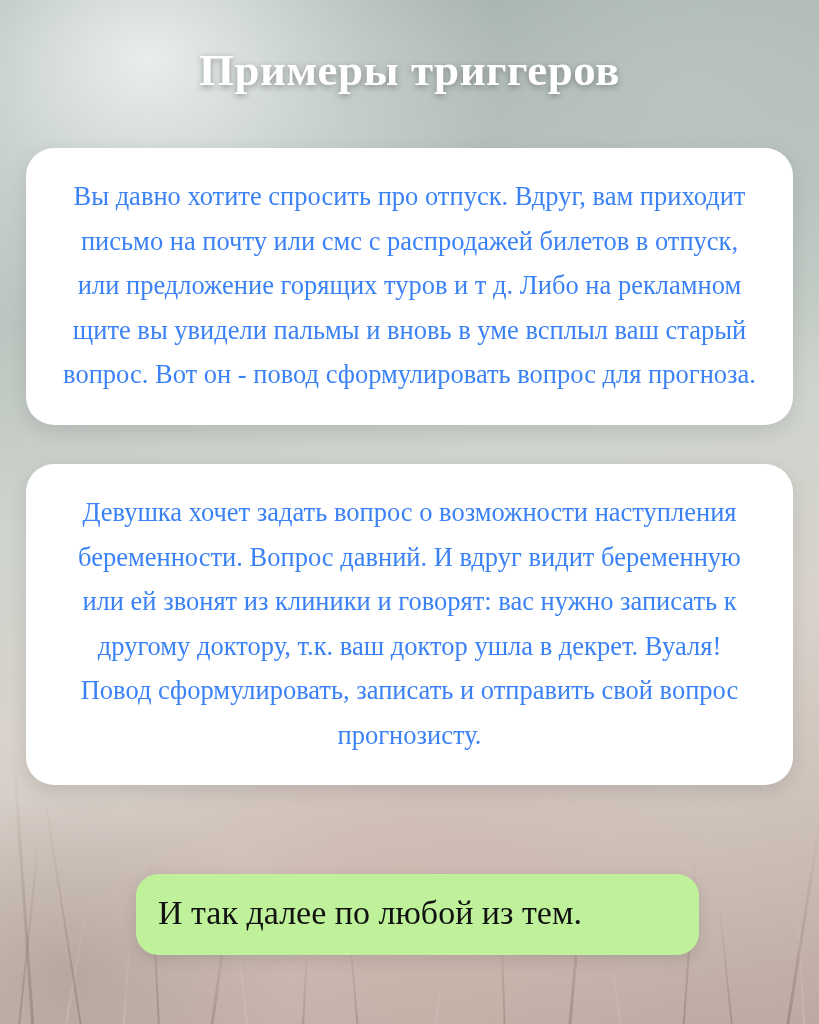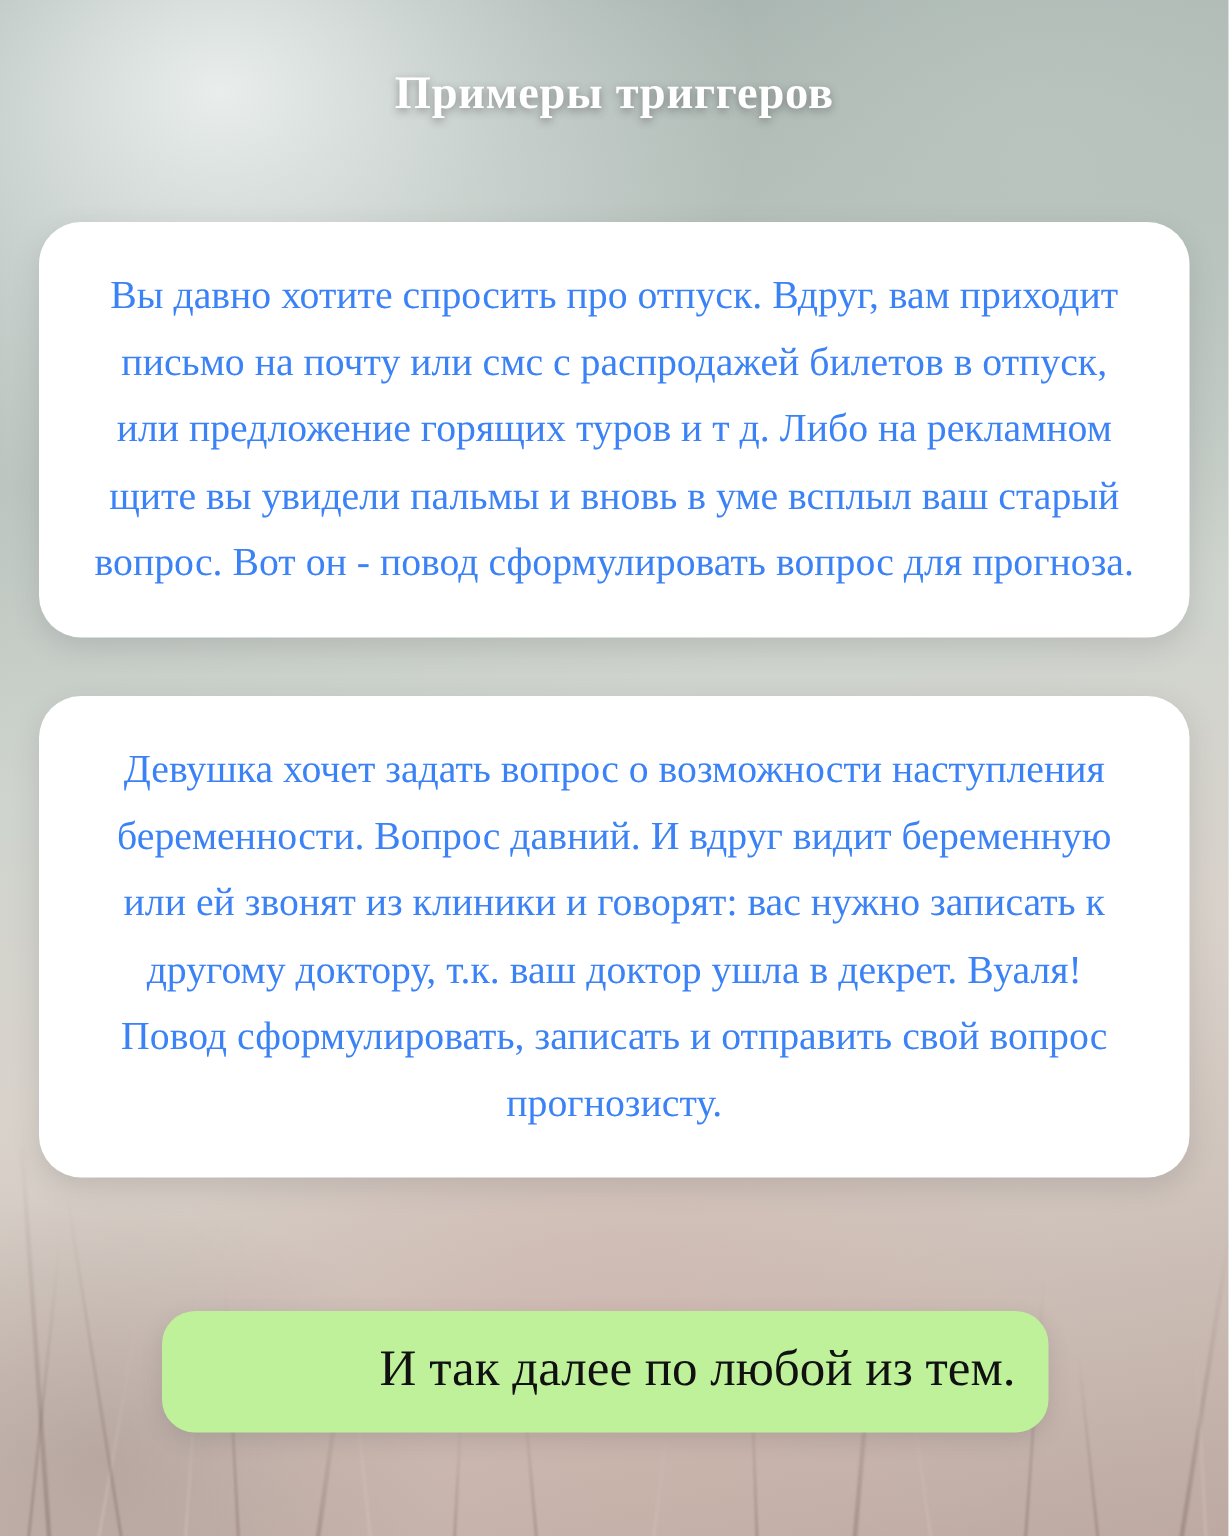--- a/index.html
+++ b/index.html
@@ -50,21 +50,21 @@
   .blade.pale { background: linear-gradient(to top, rgba(214,196,190,0.55), rgba(214,196,190,0)); }
 
   
   .title {
     position: absolute;
     top: 44px;
     left: 0;
     right: 0;
     text-align: center;
     color: #ffffff;
-    font-size: 31px;
+    font-size: 45px;
     font-weight: bold;
     letter-spacing: 0.5px;
     text-shadow: 0 2px 6px rgba(60,60,60,0.45);
   }
 
   
   .card {
     position: absolute;
     left: 26px;
     right: 26px;
@@ -76,29 +76,29 @@
     color: #3b82f6;
     font-size: 26.5px;
     line-height: 1.68;
     text-align: center;
   }
   #card-1 { top: 148px; }
   #card-2 { top: 464px; }
 
   .green-card {
     position: absolute;
-    left: 108px;
+    left: 136px;
     right: 120px;
     top: 874px;
     background: #bff19a;
     border-radius: 22px;
     box-shadow: 0 5px 14px rgba(90,90,90,0.2);
     box-sizing: border-box;
     padding: 14px 22px 18px 22px;
-    text-align: right;
+    text-align: left;
     color: #111111;
     font-size: 34px;
     line-height: 1.45;
   }
 </style>
 </head>
 <body>
 
 <div class="slide">
 

